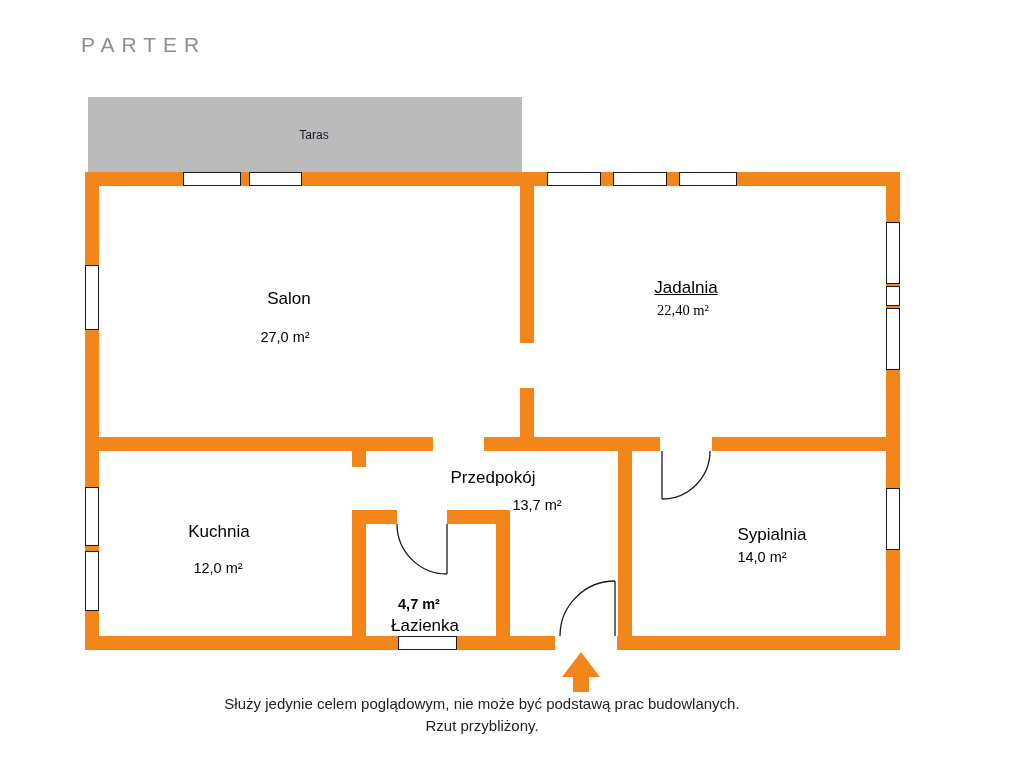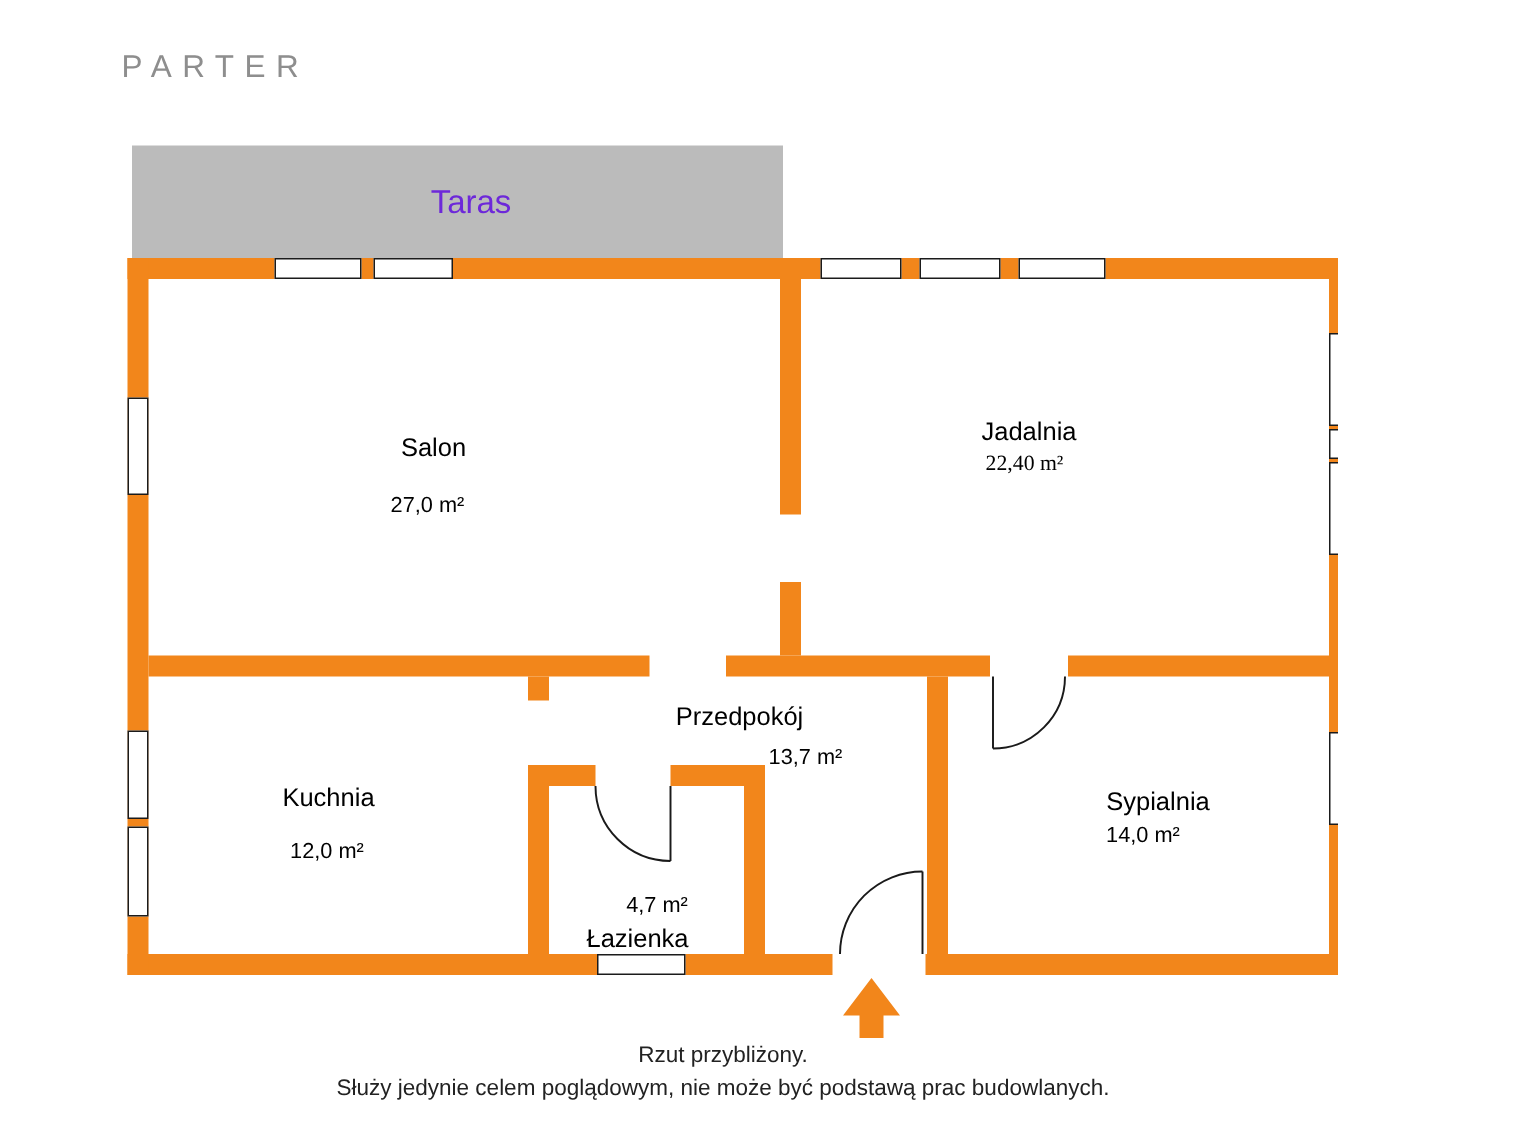--- a/index.html
+++ b/index.html
@@ -4,33 +4,33 @@
 <style>
   :root{
     --wall:#F2861B;
     --terrace:#BBBBBB;
     --ink:#1A1A1A;
     --muted:#8E8E8E;
   }
   html,body{margin:0;padding:0;background:#fff;}
   #canvas{
     position:relative;width:892px;height:761px;background:#fff;overflow:hidden;
-    font-family:"Liberation Sans",sans-serif;color:var(--ink);
+    font-family:"Liberation Sans",sans-serif;color:var(--ink);padding-left:12px;
   }
   .w{position:absolute;background:var(--wall);}
   .win{position:absolute;background:#ffffff;border:1px solid #1b1b1b;box-sizing:border-box;}
   #title{
     position:absolute;left:81px;top:33px;font-size:21px;letter-spacing:7px;
     color:var(--muted);font-weight:400;
   }
   #taras{
     position:absolute;left:88px;top:97px;width:434px;height:75px;background:var(--terrace);
     display:flex;align-items:center;justify-content:center;
   }
-  #taras .lbl{font-size:22px;color:#6d28d9;padding-left:18px;}
+  #taras .lbl{font-size:12px;color:#0f172a;padding-left:18px;}
   .room-name{
     position:absolute;transform:translate(-50%,-50%);font-size:17px;color:#000;white-space:nowrap;
   }
   .room-area{
     position:absolute;transform:translate(-50%,-50%);font-size:14.5px;color:#000;white-space:nowrap;
   }
   #overlay{position:absolute;left:0;top:0;width:1024px;height:761px;pointer-events:none;}
   .door-line{stroke:#1a1a1a;stroke-width:1.3;fill:none;}
   .arrow-shape{fill:var(--wall);}
   #footer{
@@ -77,47 +77,47 @@
   <div class="win" style="left:886px;top:308px;width:14px;height:62px;"></div>
   <div class="win" style="left:886px;top:488px;width:14px;height:62px;"></div>
   <div class="win" style="left:85px;top:265px;width:14px;height:65px;"></div>
   <div class="win" style="left:85px;top:487px;width:14px;height:59px;"></div>
   <div class="win" style="left:85px;top:551px;width:14px;height:60px;"></div>
   <div class="win" style="left:398px;top:636px;width:59px;height:14px;"></div>
 
   <span class="room-name" style="left:289px;top:299px;text-align:right;">Salon</span>
   <span class="room-area" style="left:285px;top:321px;margin-top:16px;">27,0 m²</span>
 
-  <span class="room-name" style="left:686px;top:288px;">Jadalnia</span>
+  <span class="room-name" style="left:686px;top:288px;text-decoration:underline;">Jadalnia</span>
   <span class="room-area" style="left:683px;top:310px;font-family:Liberation Serif, serif;">22,40 m²</span>
 
   <span class="room-name" style="left:219px;top:532px;text-align:center;">Kuchnia</span>
   <span class="room-area" style="left:218px;top:554px;margin-top:14px;">12,0 m²</span>
 
   <span class="room-name" style="left:493px;top:478px;">Przedpokój</span>
   <span class="room-area" style="left:537px;top:505px;">13,7 m²</span>
 
   <span class="room-name" style="left:425px;top:582px;margin-top:44px;">Łazienka</span>
-  <span class="room-area" style="left:438px;top:604px;">4,7 m²</span>
+  <span class="room-area" style="left:419px;top:604px;font-weight:bold;">4,7 m²</span>
 
   <span class="room-name" style="left:772px;top:535px;">Sypialnia</span>
   <span class="room-area" style="left:762px;top:557px;">14,0 m²</span>
 
   <svg id="overlay" viewBox="0 0 1024 761" xmlns="http://www.w3.org/2000/svg">
 
     <path class="door-line" d="M 662 451 L 662 499"></path>
     <path class="door-line" d="M 662 499 A 48 48 0 0 0 710 451"></path>
 
     <path class="door-line" d="M 447 524 L 447 574"></path>
     <path class="door-line" d="M 397 524 A 50 50 0 0 0 447 574"></path>
 
     <path class="door-line" d="M 615 636 L 615 581"></path>
     <path class="door-line" d="M 615 581 A 55 55 0 0 0 560 636"></path>
 
     <polygon class="arrow-shape" points="581,652 600,677 589,677 589,692 573,692 573,677 562,677"></polygon>
   </svg>
 
   <div id="footer">
+    <div>Służy jedynie celem poglądowym, nie może być podstawą prac budowlanych.</div>
     <div>Rzut przybliżony.</div>
-    <div>Służy jedynie celem poglądowym, nie może być podstawą prac budowlanych.</div>
   </div>
 
 </div>
 
 </body></html>

